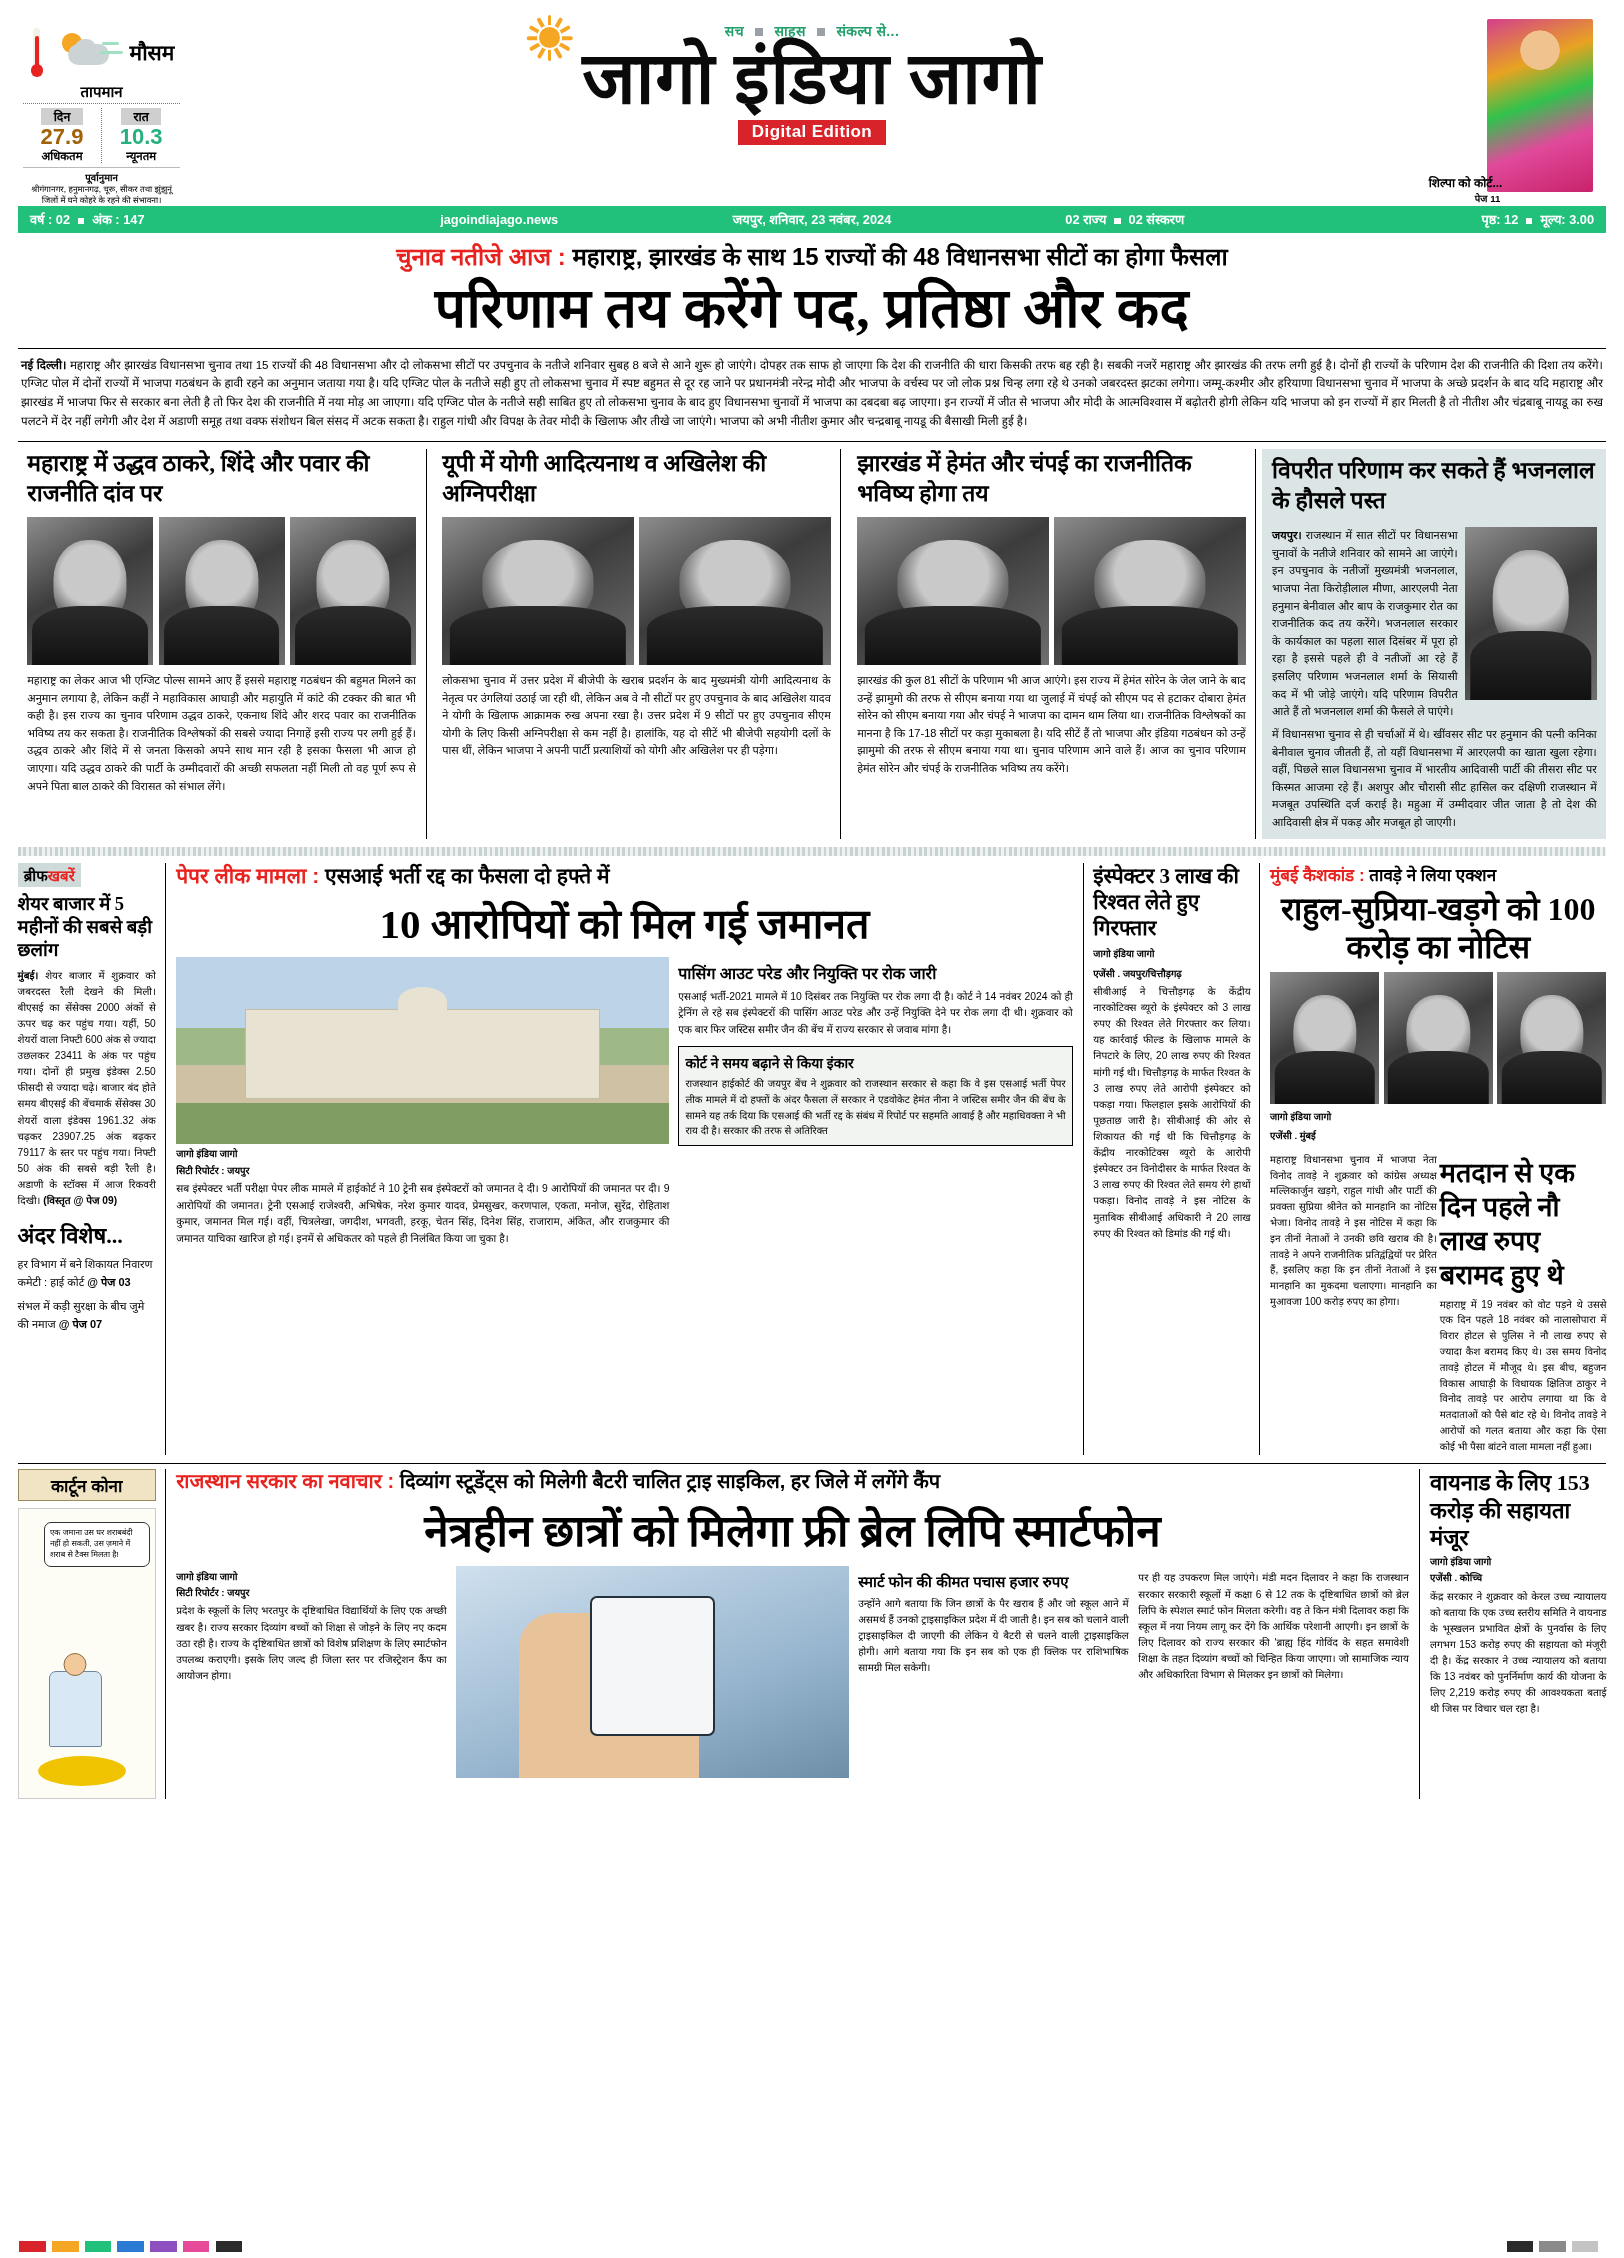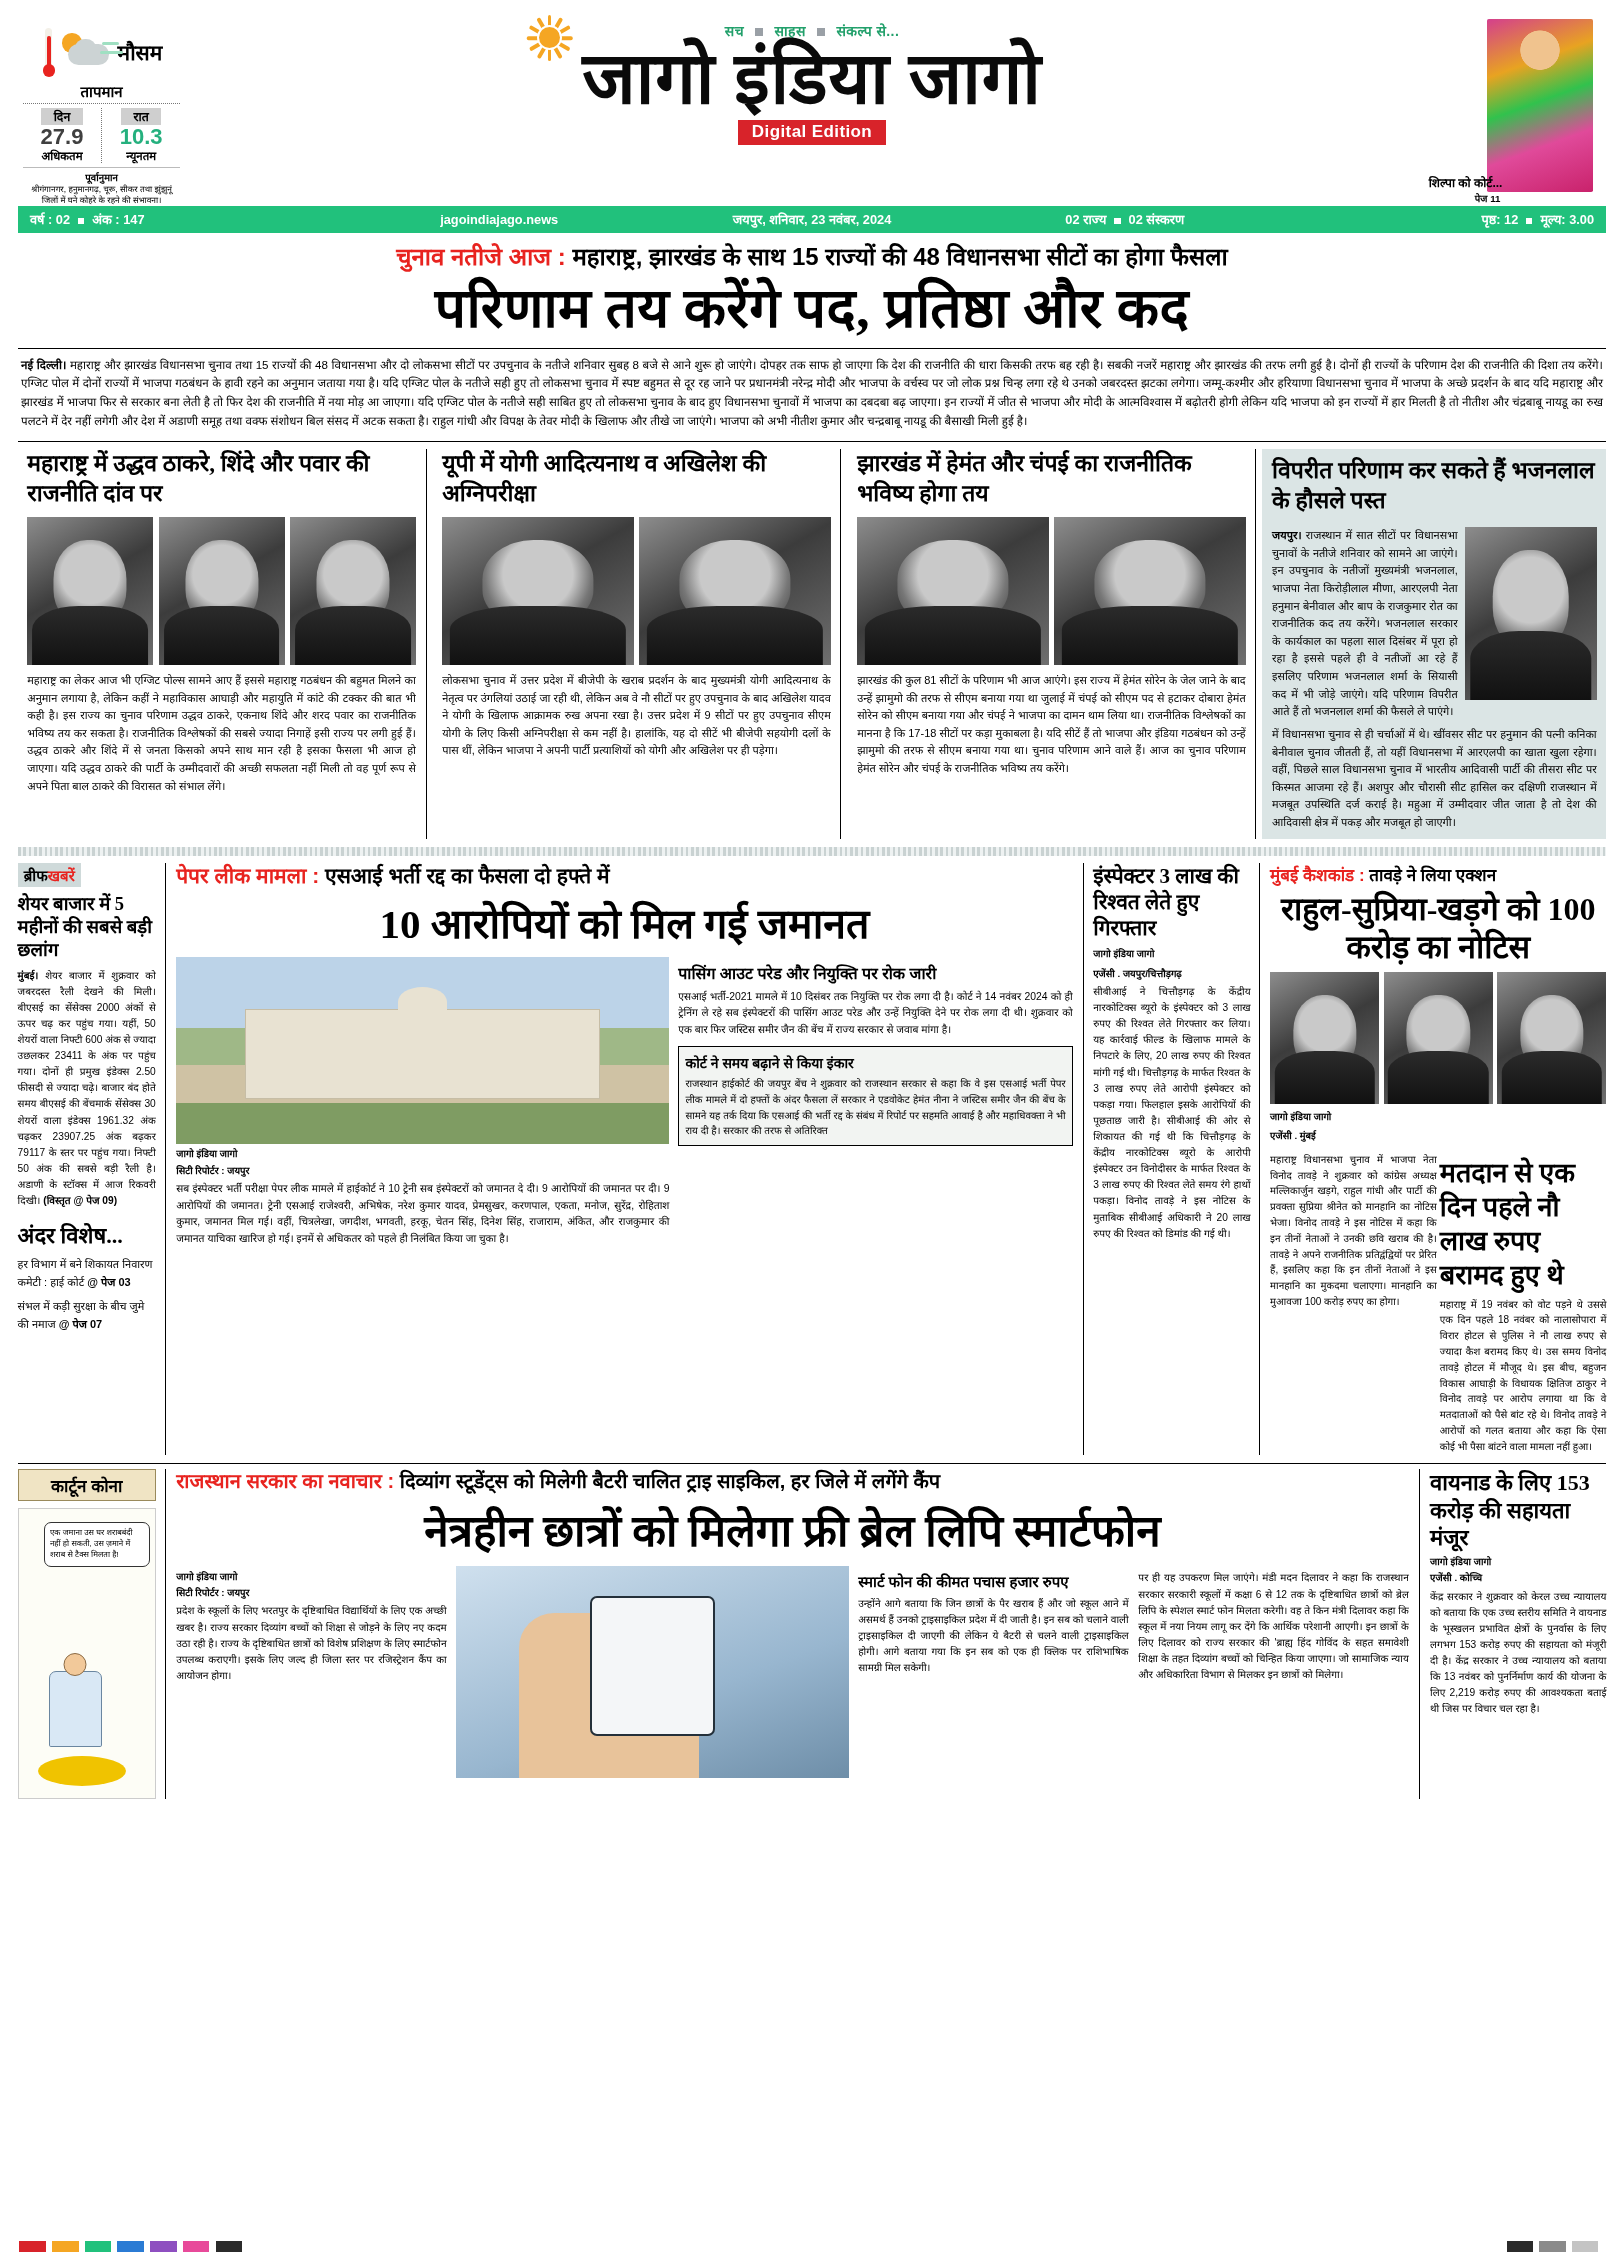--- a/index.html
+++ b/index.html
@@ -26,40 +26,40 @@
     height: 192px;
     padding: 7px 0 0 0;
     position: relative;
   }
   .weather-box {
     width: 168px;
     flex: 0 0 168px;
     padding: 5.3px 5.3px 1.8px 5.3px;
     text-align: center;
   }
-  .weather-top { display:flex; align-items:center; justify-content:center; gap:2px; height:55px; }
+  .weather-top { display:flex; align-items:center; justify-content:center; gap:14px; height:55px; }
   .therm { position: relative; width: 16px; height: 49px; }
   .therm .tube { position:absolute; left:4.4px; top:0; width:7px; height:41px; background:#f3f0e8; border-radius:3.5px; }
   .therm .merc { position:absolute; left:6.2px; top:8.8px; width:3.5px; height:32px; background:#e8231f; border-radius:1.8px; }
   .therm .bulb { position:absolute; left:1.8px; bottom:0; width:12.4px; height:12.4px; background:#e8231f; border-radius:50%; }
   .sun-cloud { position: relative; width: 55px; height: 41px; }
   .sun-cloud .sc-sun { position:absolute; left:3.5px; top:1.8px; width:19.4px; height:19.4px; background:#f5a623; border-radius:50%; }
   .sun-cloud .sc-cloud { position:absolute; left:8.8px; top:12.4px; width:41px; height:21px; background:#ccd3d4; border-radius:10.6px; }
   .sun-cloud .sc-cloud2 { position:absolute; left:16px; top:7px; width:21px; height:17.6px; background:#ccd3d4; border-radius:50%; }
   .sun-cloud .wind { position:absolute; right:-5.3px; top:10.6px; width:17.6px; height:2.6px; background:#9fe0c2; border-radius:1.8px; }
   .sun-cloud .wind2 { position:absolute; right:-8.8px; top:19.4px; width:23px; height:2.6px; background:#9fe0c2; border-radius:1.8px; }
   .weather-word { font-size: 21px; font-weight: bold; color:#000; line-height: 1; margin-left:1.8px; }
   .taapman { font-size: 15px; font-weight: bold; margin-top: 0.9px; }
   .dashline { border-top: 1.8px dotted #777; margin: 2.6px 0 3.5px 0; }
   .wx-cols { display:flex; }
   .wx-col { flex:1; }
   .wx-col.left { border-right: 1.8px dotted #777; }
   .wx-lab { background:#cfcfcf; font-size:12.4px; font-weight:bold; display:inline-block; padding:0 12.4px; }
   .wx-val { font-size: 22px; font-weight: bold; line-height: 1.05; }
-  .wx-val.max { color:#404040; }
+  .wx-val.max { color:#a16207; }
   .wx-val.min { color:#25b07e; }
   .wx-sub { font-size: 11.5px; font-weight: bold; }
   .wx-fore-t { font-size: 9.7px; font-weight:bold; margin-top:4.4px; border-top:0.9px solid #bbb; padding-top:2.6px;}
   .wx-fore { font-size: 8.4px; line-height: 1.35; text-align: center; padding: 0 0.9px; }
 
   .mast-center { flex: 1; text-align: center; position: relative; padding-top: 1.8px; }
   .tagline { font-size: 14px; font-weight: bold; color: #22a06b; letter-spacing:0.4px; margin-bottom: 1.8px; }
   .tagline .sq { display:inline-block; width:8px; height:8px; background:#9aa0a6; margin:0 7px; vertical-align: middle;}
   .logo-row { position: relative; display:flex; align-items:center; justify-content:center; }
   .logo-text { font-size: 72px; font-weight: bold; color:#0a0a0a; letter-spacing: 0.9px; line-height: 1.04; font-family:"Liberation Serif", serif; }

